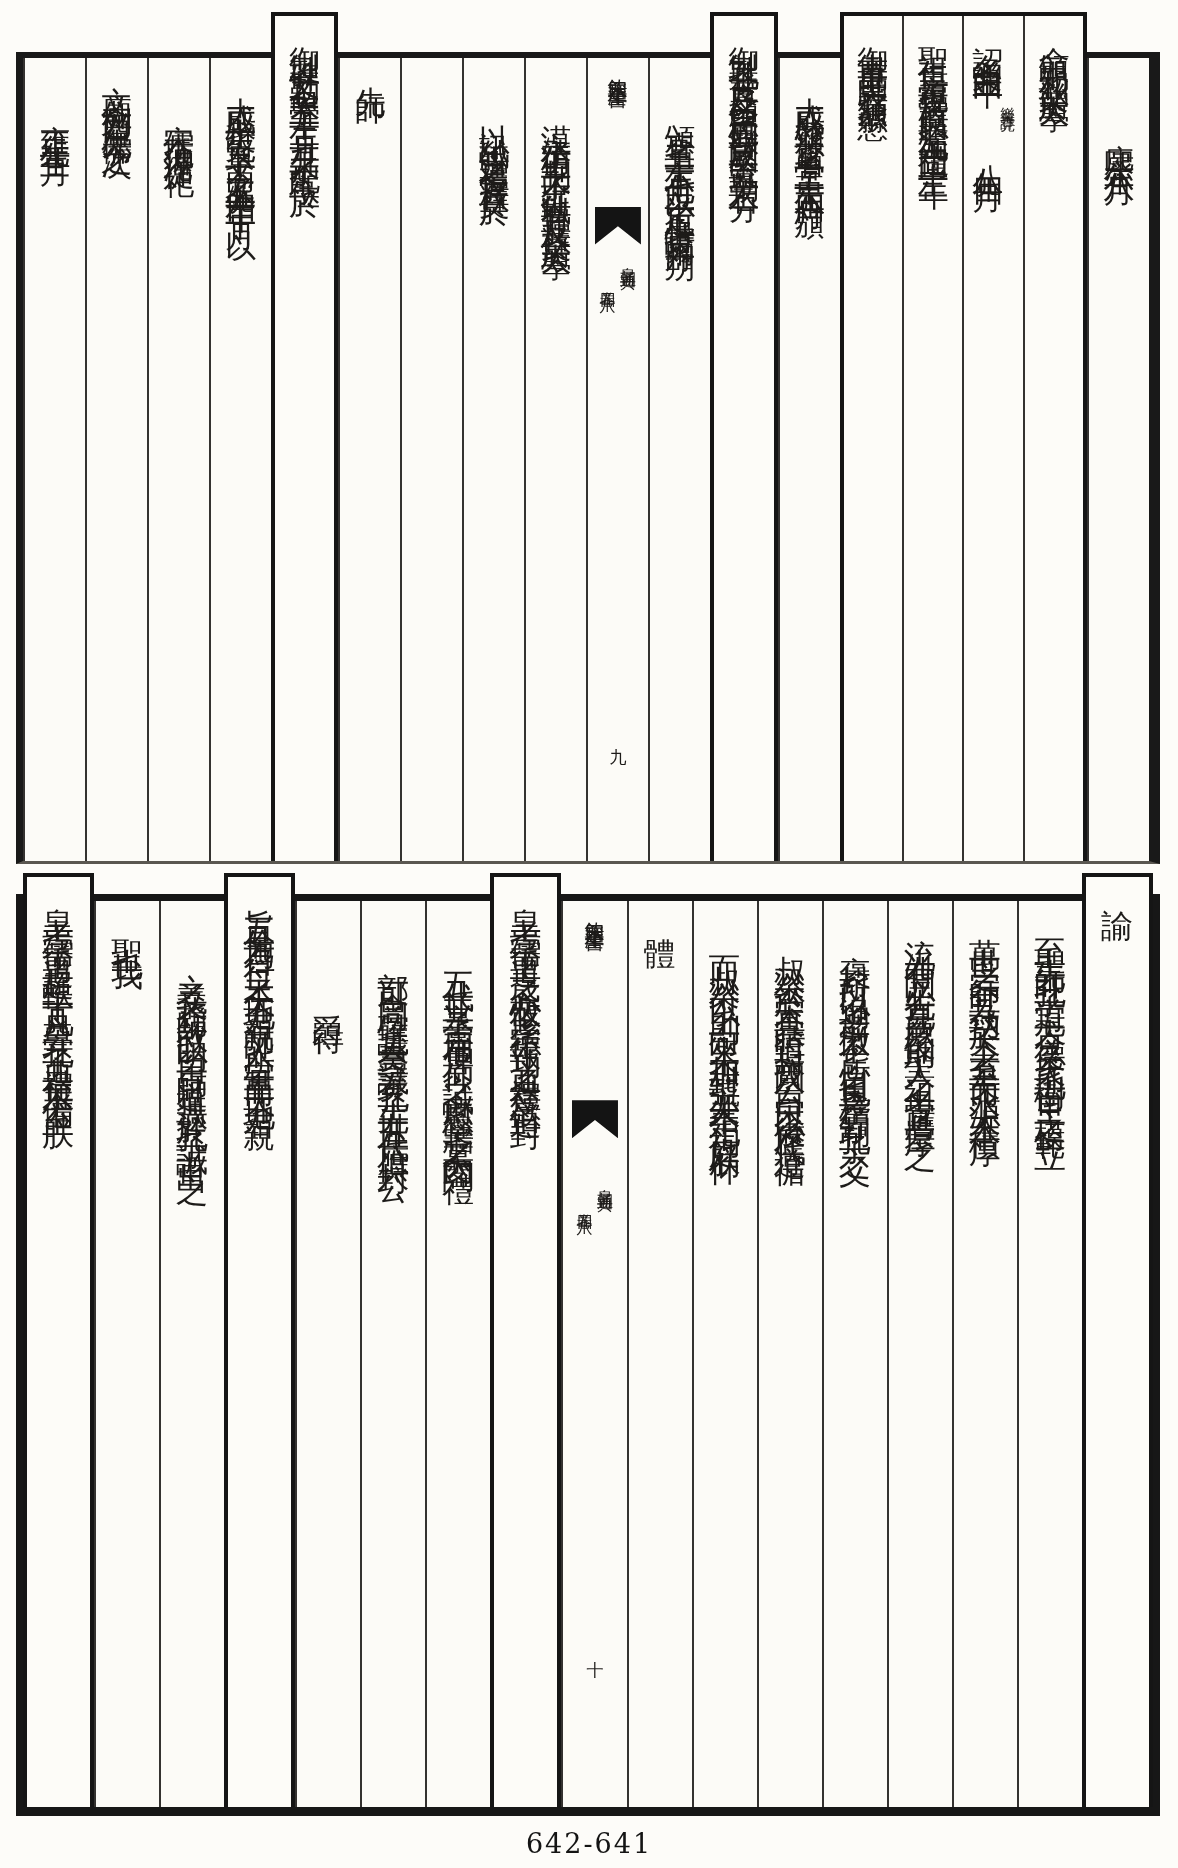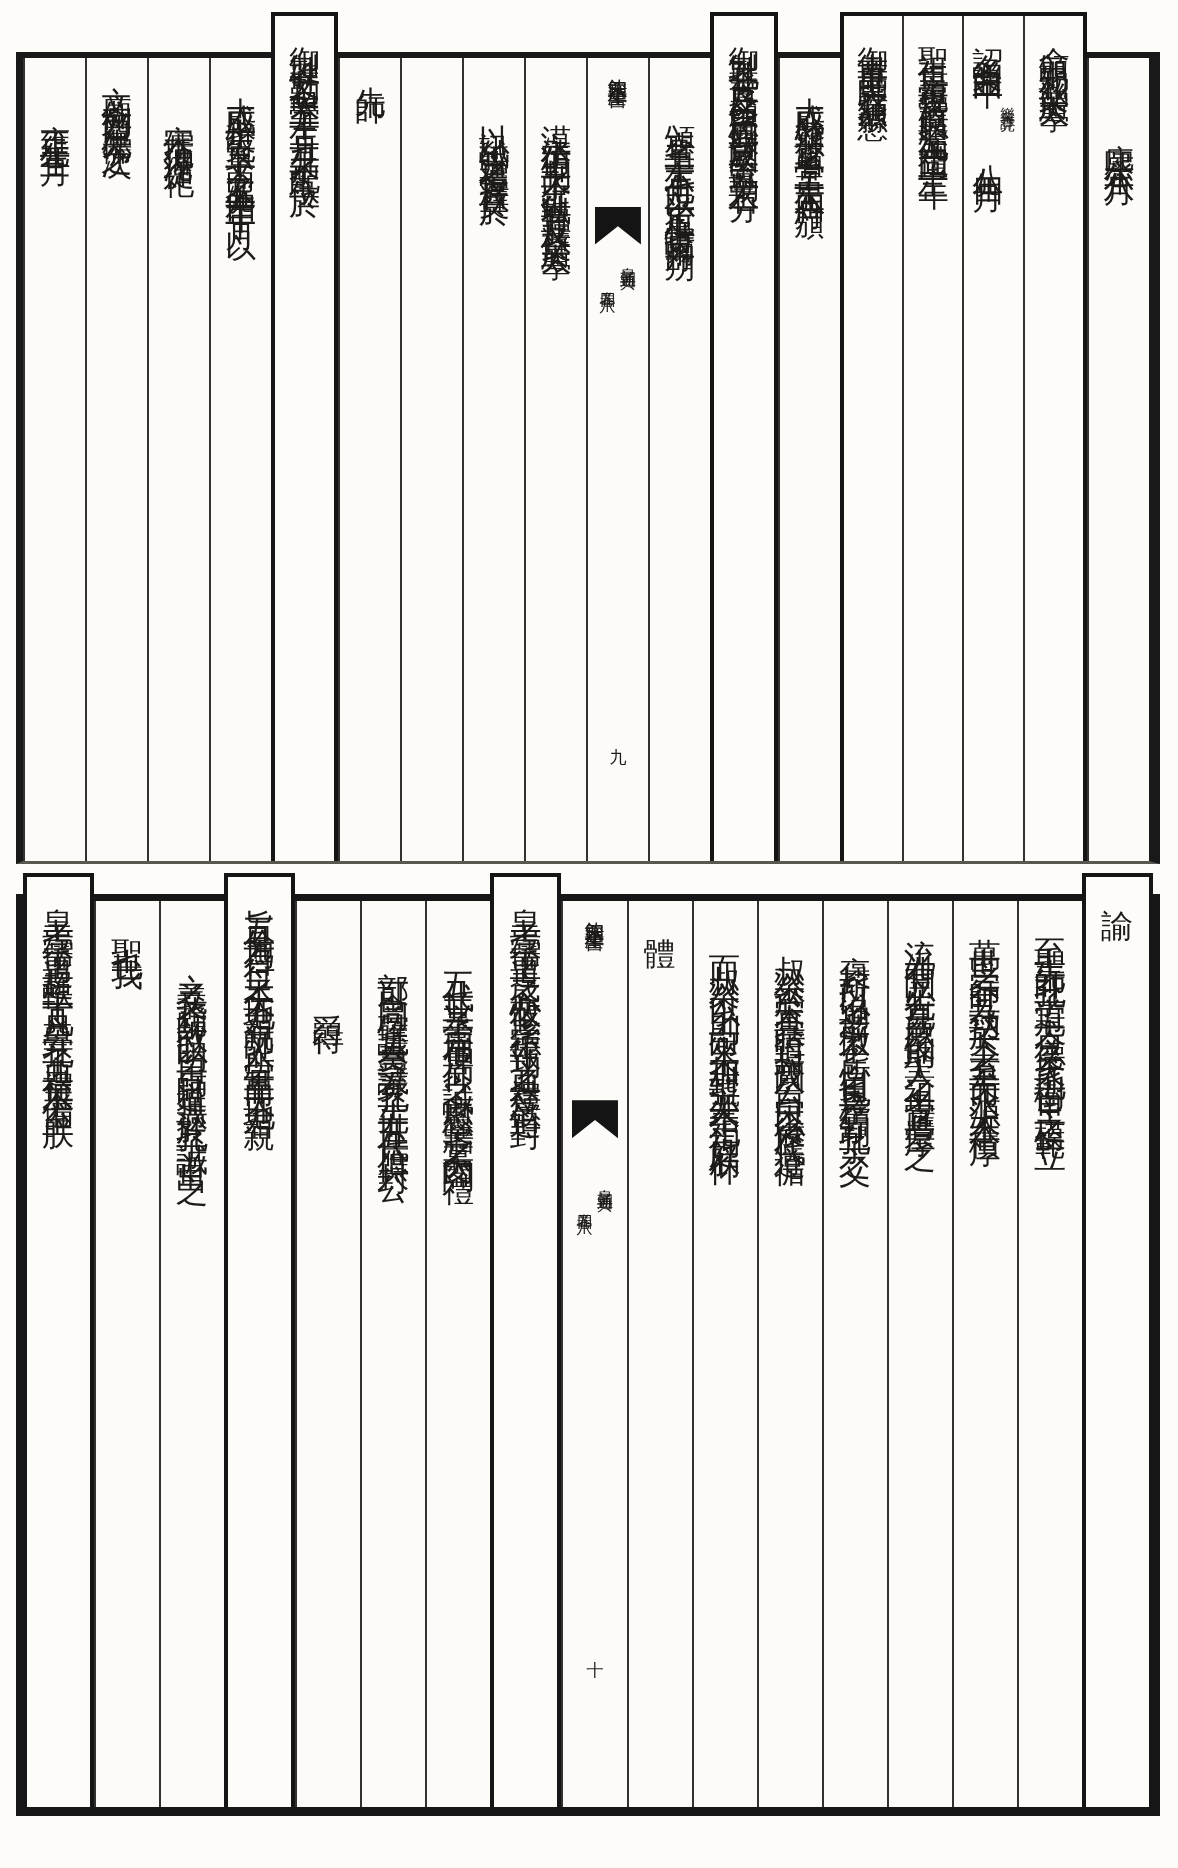--- a/index.html
+++ b/index.html
@@ -249,13 +249,14 @@
         <div class="col">
           <div class="coltext" style="padding-top: 12.4px;">聖也我</div>
         </div>
         <div class="raise-wrap" style="flex-grow: 1;">
           <div class="col">
             <div class="coltext">皇考崇儒重道超軼千古凡尊崇孔子典禮無不備至朕</div>
           </div>
         </div>
       </div>
   </div>
+  <div class="folio">642-641</div>
 </div>
 
 </body></html>

